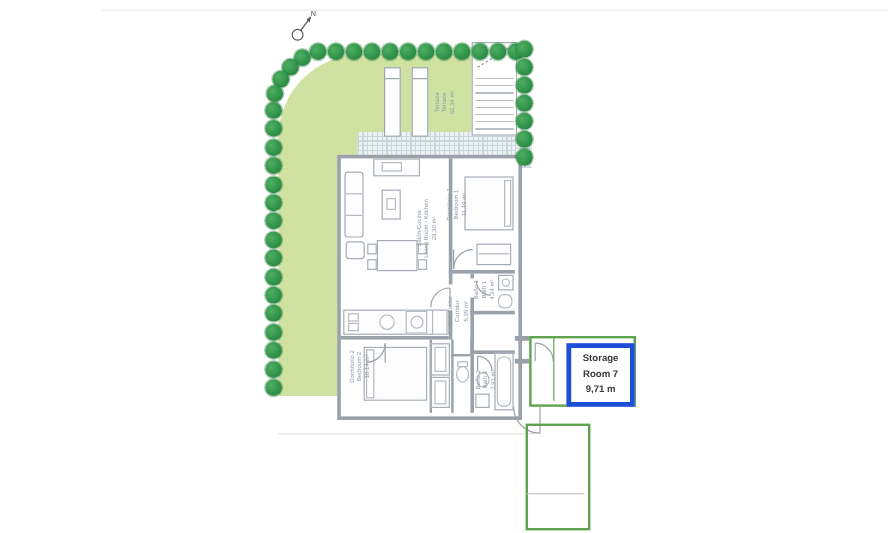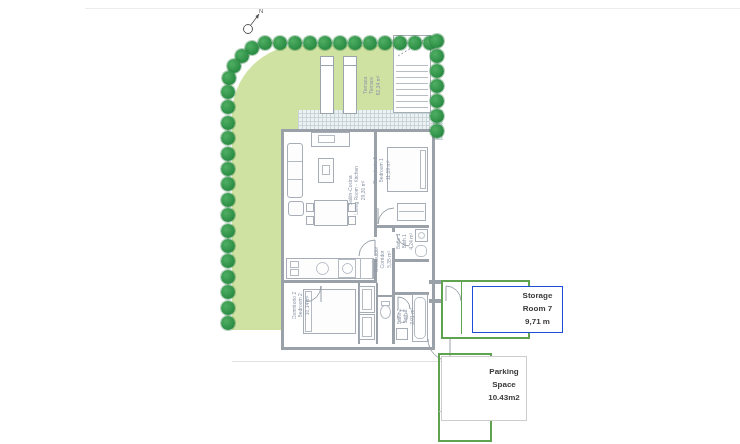--- a/index.html
+++ b/index.html
@@ -27,22 +27,22 @@
   .round{border-radius:50%;}
   .vlabel{position:absolute;width:70px;transform:rotate(-90deg);transform-origin:center;
           font-size:5px;line-height:1.25;color:var(--label-text,#8d97a6);text-align:center;white-space:nowrap;}
   .vlabel span{display:block;}
   
   #stairs{position:absolute;left:393px;top:35px;width:36px;height:76px;background:#fff;border:1px solid #a5adb5;}
   #treads{position:absolute;left:2px;top:24px;right:2px;bottom:2px;
           background:repeating-linear-gradient(180deg,transparent 0 5px,#b6bec4 5px 6px);}
   
   .greenbox{position:absolute;border:2px solid var(--annotation-green,#5fa351);background:transparent;}
-  .annbox{position:absolute;border:1px solid #1d4ed8;background:#fff;text-align:center;
-          font-size:8px;font-weight:bold;color:#3a3a3a;padding-left:40px;}
+  .annbox{position:absolute;border:4px solid #1d4ed8;background:#fff;text-align:center;
+          font-size:8px;font-weight:bold;color:#3a3a3a;}
   .annbox span{display:block;line-height:13px;}
   .sunbed{position:absolute;width:14px;height:58px;background:#fff;border:1px solid #9aa4ab;box-sizing:border-box;}
   .sunbed::after{content:"";position:absolute;left:0;right:0;top:8px;border-top:1px solid #9aa4ab;}
 </style>
 </head>
 <body>
 
 <div id="page">
 
   <div class="scanline" style="left:85px;top:8px;width:655px;height:1px;"></div>
@@ -247,19 +247,14 @@
     <span>9,71 m</span>
   </div>
 
   <svg class="abs door" style="left:426px;top:337px;" width="28" height="26">
       <path d="M24,24 A22,22 0 0 1 2,2" fill="none" stroke="#9aa2aa" stroke-width="1"></path>
       <line x1="24" y1="2" x2="24" y2="24" stroke="#9aa2aa" stroke-width="1"></line>
     </svg>
 
   <div class="greenbox" style="left:438px;top:353px;width:50px;height:85px;"></div>
   <div class="abs" style="left:439px;top:411px;width:48px;height:1px;background:#c2c2c2;"></div>
-  <div class="annbox" style="left:441px;top:356px;width:44px;height:55px;padding-top:8px;border-color:#cccccc;">
-    <span>Parking</span>
-    <span>Space</span>
-    <span>10.43m2</span>
-  </div>
 
 </div>
 
 </body></html>

